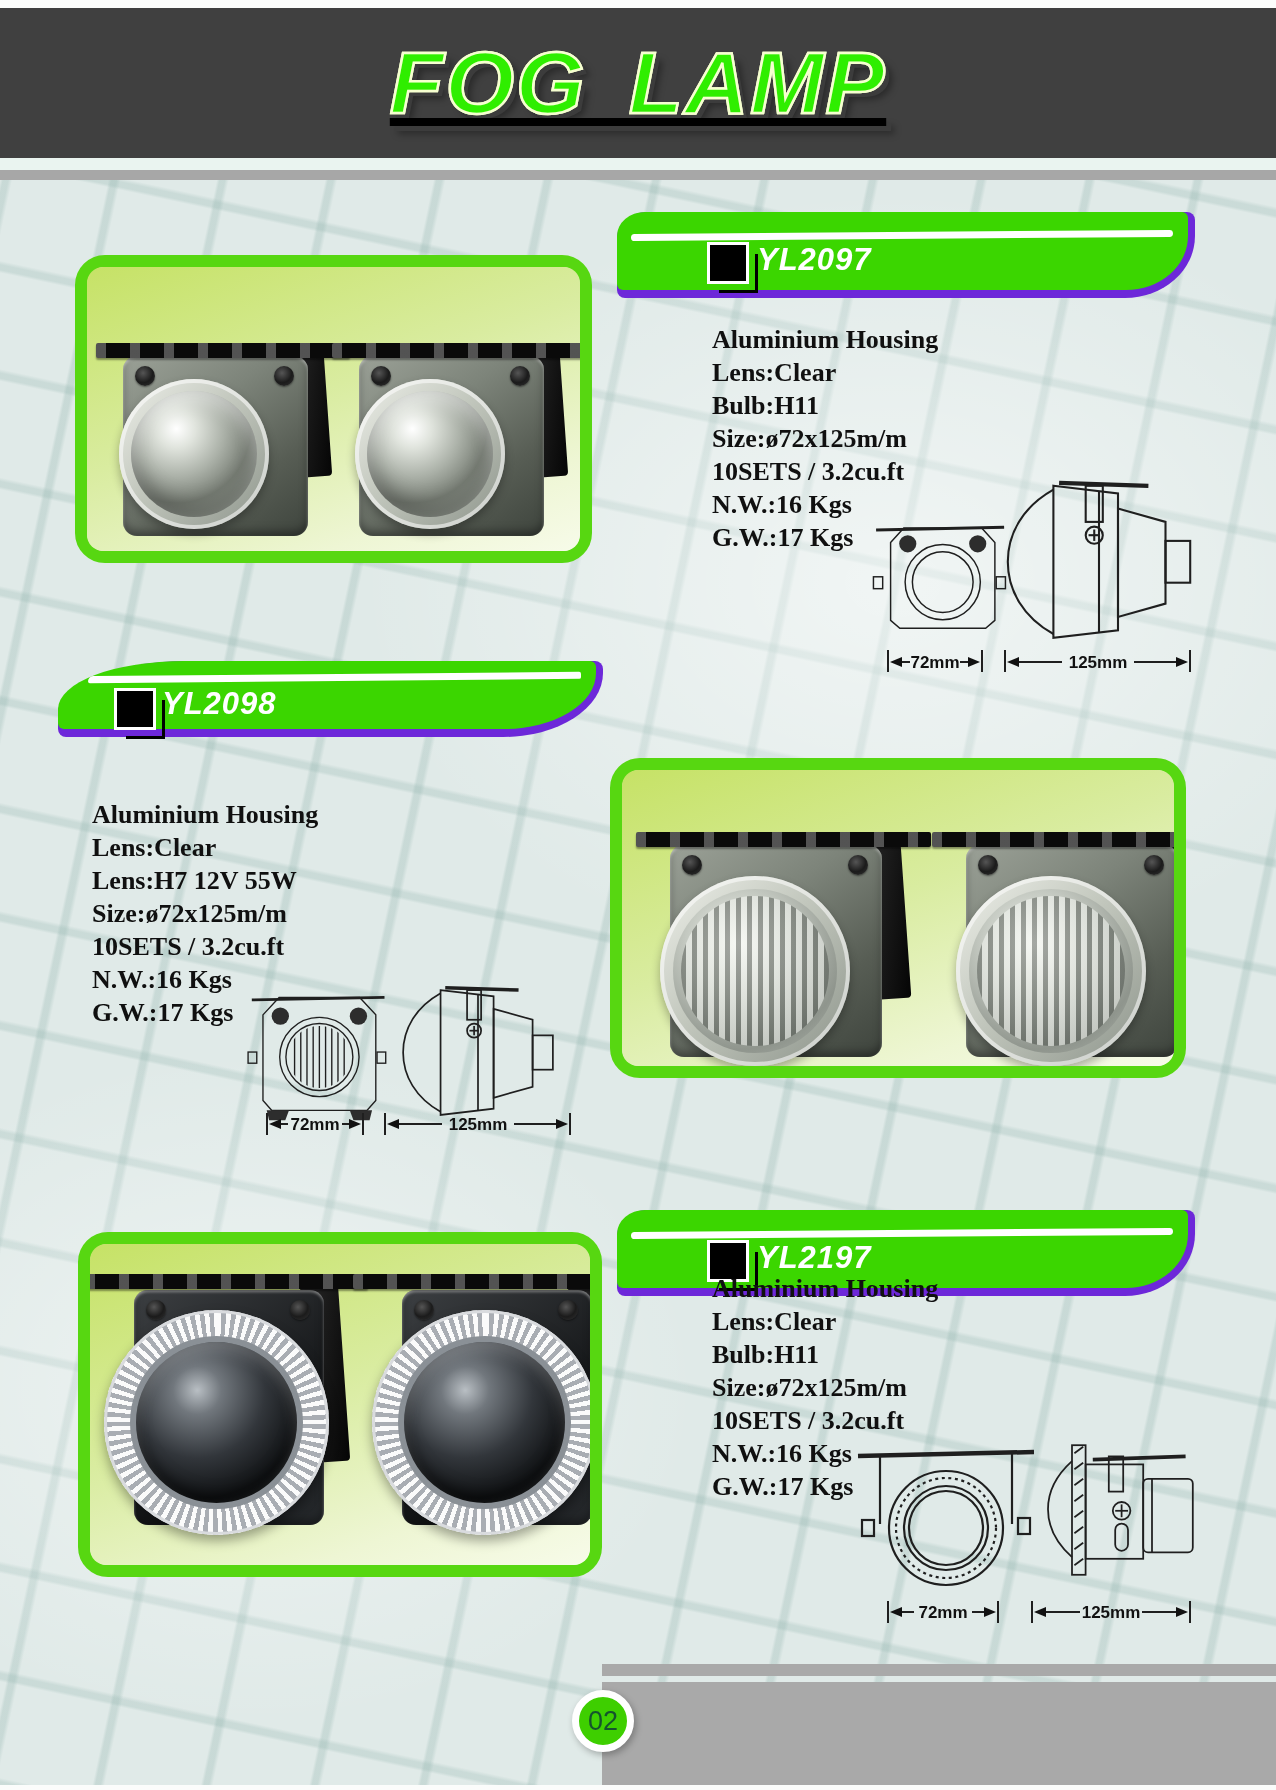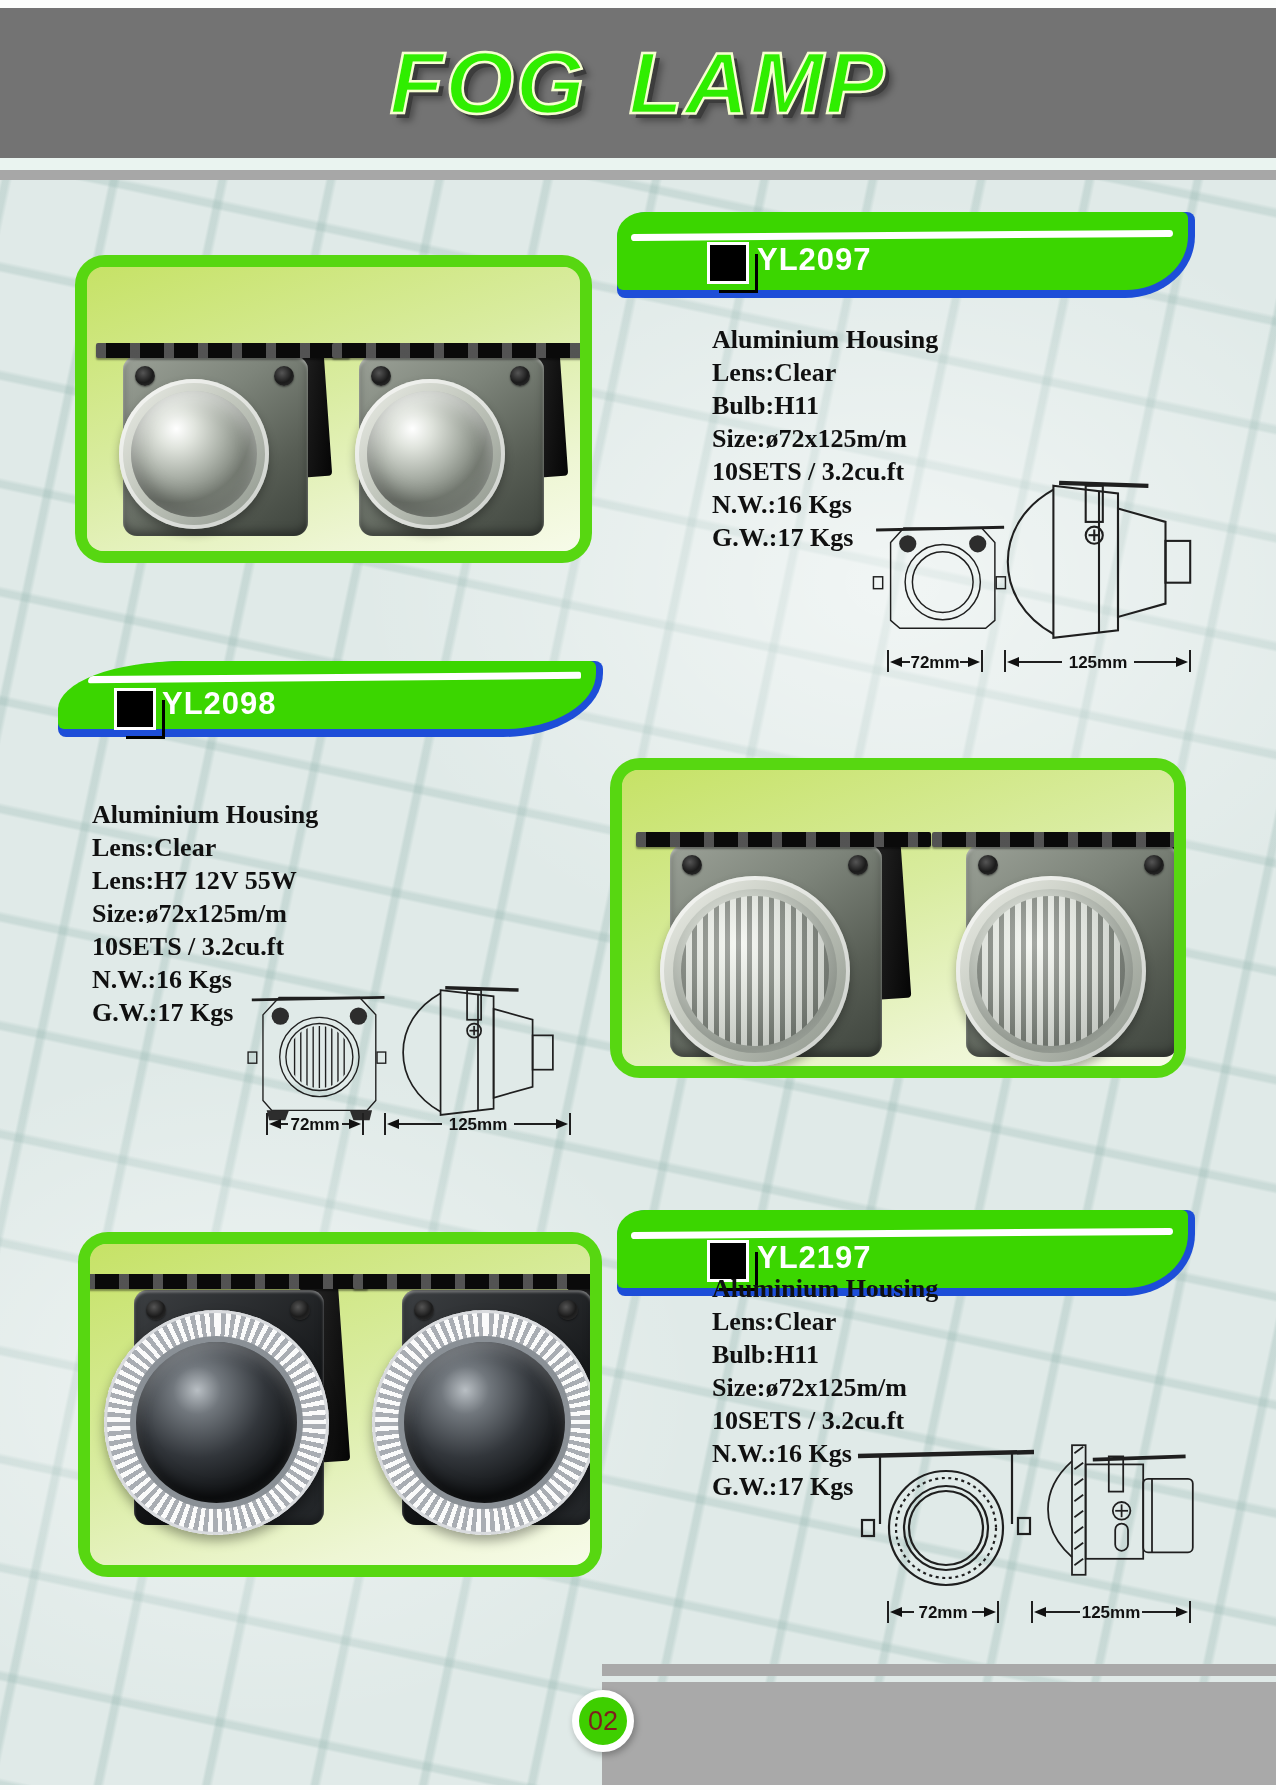--- a/index.html
+++ b/index.html
@@ -13,31 +13,31 @@
     background-image:
       radial-gradient(60% 35% at 70% 25%, rgba(255,255,255,.55), rgba(255,255,255,0) 70%),
       radial-gradient(50% 30% at 20% 75%, rgba(255,255,255,.45), rgba(255,255,255,0) 70%),
       repeating-linear-gradient(102deg, rgba(146,180,174,0) 0px, rgba(146,180,174,.30) 3px,
         rgba(146,180,174,.30) 8px, rgba(146,180,174,0) 12px, rgba(146,180,174,0) 106px),
       repeating-linear-gradient(12deg, rgba(146,180,174,0) 0px, rgba(146,180,174,.28) 3px,
         rgba(146,180,174,.28) 8px, rgba(146,180,174,0) 12px, rgba(146,180,174,0) 106px);}
 
   
   #strip-top{left:0;top:0;width:1276px;height:8px;background:#fcfdfc;}
-  #header-band{left:0;top:8px;width:1276px;height:150px;background:#737373;}
+  #header-band{left:0;top:8px;width:1276px;height:150px;background:#404040;text-decoration:underline;}
   #page-title{width:100%;text-align:center;line-height:150px;margin:0;
     font-family:"Liberation Sans",sans-serif;font-style:italic;font-weight:900;
     font-size:88px;letter-spacing:2px;word-spacing:16px;color:#2fee00;
     -webkit-text-stroke:2.5px #f6ffd0;
     text-shadow:5px 5px 0 #3c3c3c, 8px 8px 7px rgba(0,0,0,.35);}
   #strip-light{left:0;top:158px;width:1276px;height:12px;background:#eaf4f0;}
   #strip-gray{left:0;top:170px;width:1276px;height:10px;background:#a7a7a7;}
 
   
-  .banner{position:absolute;background:#1d4ed8;}
+  .banner{position:absolute;background:#6d28d9;font-style:italic;}
   .banner .fill{position:absolute;left:0;top:0;right:7px;bottom:8px;background:#3bd600;}
   .banner-r{height:86px;border-radius:30px 8px 70px 8px / 26px 8px 62px 8px;}
   .banner-r .fill{border-radius:28px 6px 62px 6px / 24px 6px 54px 6px;}
   .banner-l{height:76px;border-radius:130px 8px 100px 8px / 52px 8px 64px 8px;}
   .banner-l .fill{border-radius:126px 6px 92px 6px / 48px 6px 56px 6px;}
   .stripe{position:absolute;left:14px;right:22px;top:20px;height:7px;background:#fff;
           border-radius:8px;transform:rotate(-0.45deg);}
   .banner-l .stripe{left:30px;top:13px;border-top-left-radius:22px;transform:rotate(-0.5deg);}
   .chip{position:absolute;width:36px;height:36px;background:#000;border:3px solid #fff;}
   .chip::after{content:"";position:absolute;left:9px;top:9px;width:36px;height:36px;
@@ -94,21 +94,21 @@
   .lens-dark{background:radial-gradient(circle at 38% 30%, #b9bfc4 0%, #71777d 16%, #32363b 45%,
     #101214 72%, #2b2f33 100%);border:6px solid #8a9096;box-sizing:border-box;
     box-shadow:inset 0 8px 14px rgba(255,255,255,.22), inset 0 -8px 14px rgba(0,0,0,.5);}
 
   
   #footer-bar{left:602px;top:1664px;width:674px;height:12px;background:#a9a9a9;}
   #footer-block{left:602px;top:1682px;width:674px;height:103px;background:#a9a9a9;}
   #strip-bottom{left:0;top:1785px;width:1276px;height:5px;background:#fbfcfb;}
   #page-circle{left:572px;top:1690px;width:48px;height:48px;border-radius:50%;
     background:#3ecf00;border:7px solid #fff;box-shadow:2px 3px 7px rgba(0,0,0,.28);
-    color:#7f1d1d;font:400 27px/48px "Liberation Sans",sans-serif;text-align:center;z-index:10;}
+    color:#14532d;font:400 27px/48px "Liberation Sans",sans-serif;text-align:center;z-index:10;}
 </style>
 </head>
 <body>
 
 <div id="page">
 
   <div id="page-bg" class="abs"></div>
 
   <div id="strip-top" class="abs"></div>
   <div id="header-band" class="abs">

